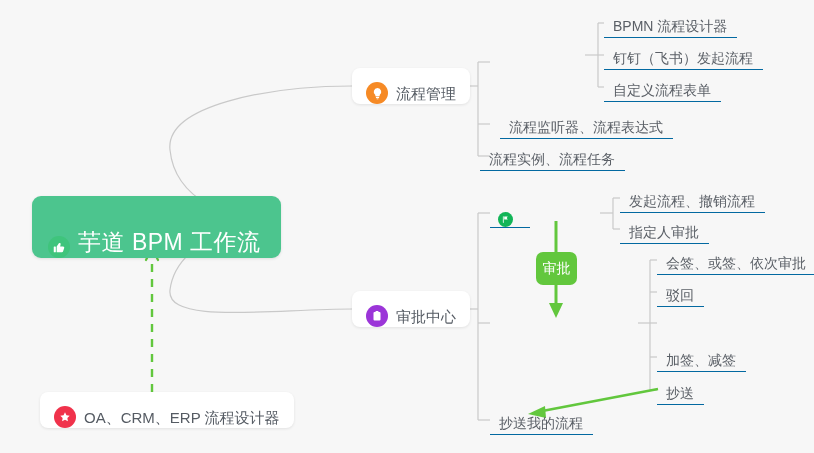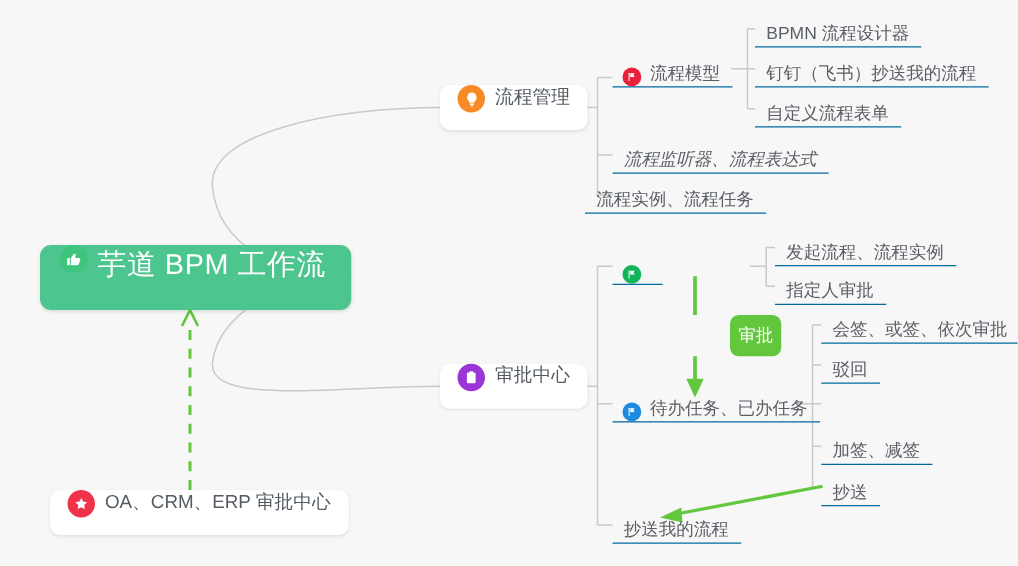--- a/index.html
+++ b/index.html
@@ -6,25 +6,25 @@
   body{
     width:814px;height:453px;
     background:#f7f7f7;
     font-family:"Liberation Sans","DejaVu Sans",sans-serif;
     overflow:hidden;
     position:relative;
   }
   #canvas{position:absolute;left:0;top:0;width:814px;height:453px;}
   svg.links{position:absolute;left:0;top:0;width:814px;height:453px;pointer-events:none;}
 
-  .node{position:absolute;box-sizing:border-box;display:flex;align-items:flex-start;}
+  .node{position:absolute;box-sizing:border-box;display:flex;align-items:flex-end;}
 
   
   .root{
-    left:32px;top:196px;width:249px;height:52px;
+    left:32px;top:196px;width:249px;height:62px;
     background:#4cc58e;
     border-radius:9px;
     padding:0 16px;
     box-shadow:0 1px 3px rgba(0,0,0,.10);
   }
   .root .label{
     color:#ffffff;font-size:23px;letter-spacing:.5px;white-space:nowrap;
   }
 
   
@@ -69,21 +69,20 @@
 
   
   .ann-label{
     position:absolute;
     background:#62c73d;
     border-radius:7px;
     color:#ffffff;
     font-size:14px;
     display:flex;align-items:center;justify-content:center;
     white-space:nowrap;
-    margin-left:48px;
   }
 </style>
 </head>
 <body>
 
 <div id="canvas">
 
   <svg class="links" viewBox="0 0 814 453">
 
     <path d="M281,222 C 230,222 175,200 170,150 C 165,105 270,86 352,86" fill="none" stroke="#c9c9c9" stroke-width="1.2"></path>
@@ -146,44 +145,35 @@
     <span class="icon icon-lg ic-orange">
       <svg viewBox="0 0 24 24" width="13" height="13" fill="#ffffff">
         <path d="M12 2a7 7 0 0 0-4 12.7V17h8v-2.3A7 7 0 0 0 12 2z"></path>
         <rect x="9" y="18.2" width="6" height="2" rx="1"></rect>
         <rect x="10" y="21" width="4" height="1.6" rx=".8"></rect>
       </svg>
     </span>
     <span class="label">流程管理</span>
   </div>
 
-  <div class="node plain with-icon" style="left:490px;top:40px;">
-    <span class="icon icon-sm ic-red">
-      <svg viewBox="0 0 24 24" width="9" height="9" fill="#ffffff">
-        <rect x="5" y="3" width="2.2" height="18" rx="1"></rect>
-        <path d="M8.5 4h9.5l-2.6 4 2.6 4H8.5z"></path>
-      </svg>
-    </span>
-    <span class="label">流程模型</span>
-  </div>
 
   <div class="node plain" style="left:604px;top:8px;">
     <span class="label">BPMN 流程设计器</span>
   </div>
   <div class="node plain" style="left:604px;top:40px;">
-    <span class="label">钉钉（飞书）抄送我的流程</span>
+    <span class="label">钉钉（飞书）发起流程</span>
   </div>
   <div class="node plain" style="left:604px;top:72px;">
     <span class="label">自定义流程表单</span>
   </div>
 
-  <div class="node plain" style="left:490px;top:109px;font-style:italic;">
+  <div class="node plain" style="left:500px;top:109px;">
     <span class="label">流程监听器、流程表达式</span>
   </div>
-  <div class="node plain" style="left:468px;top:141px;text-align:right;">
+  <div class="node plain" style="left:480px;top:141px;text-align:right;">
     <span class="label">流程实例、流程任务</span>
   </div>
 
   <div class="node card" style="left:352px;top:291px;">
     <span class="icon icon-lg ic-purple">
       <svg viewBox="0 0 24 24" width="12" height="12" fill="#ffffff">
         <rect x="5" y="4" width="14" height="17" rx="2"></rect>
         <rect x="9" y="2" width="6" height="3" rx="1"></rect>
       </svg>
     </span>
@@ -193,35 +183,26 @@
   <div class="node plain with-icon" style="left:490px;top:198px;">
     <span class="icon icon-sm ic-greenflag">
       <svg viewBox="0 0 24 24" width="9" height="9" fill="#ffffff">
         <rect x="5" y="3" width="2.2" height="18" rx="1"></rect>
         <path d="M8.5 4h9.5l-2.6 4 2.6 4H8.5z"></path>
       </svg>
     </span>
   </div>
 
   <div class="node plain" style="left:620px;top:183px;">
-    <span class="label">发起流程、流程实例</span>
+    <span class="label">发起流程、撤销流程</span>
   </div>
   <div class="node plain" style="left:620px;top:214px;">
     <span class="label">指定人审批</span>
   </div>
 
-  <div class="node plain with-icon" style="left:490px;top:308px;">
-    <span class="icon icon-sm ic-blue">
-      <svg viewBox="0 0 24 24" width="9" height="9" fill="#ffffff">
-        <rect x="5" y="3" width="2.2" height="18" rx="1"></rect>
-        <path d="M8.5 4h9.5l-2.6 4 2.6 4H8.5z"></path>
-      </svg>
-    </span>
-    <span class="label">待办任务、已办任务</span>
-  </div>
 
   <div class="node plain" style="left:657px;top:245px;">
     <span class="label">会签、或签、依次审批</span>
   </div>
   <div class="node plain" style="left:657px;top:277px;">
     <span class="label">驳回</span>
   </div>
   <div class="node plain" style="left:657px;top:342px;">
     <span class="label">加签、减签</span>
   </div>
@@ -236,16 +217,16 @@
   <div class="ann-label" style="left:536px;top:252px;width:41px;height:33px;">
     <span>审批</span>
   </div>
 
   <div class="node card" style="left:40px;top:392px;">
     <span class="icon icon-lg ic-star">
       <svg viewBox="0 0 24 24" width="12" height="12" fill="#ffffff">
         <path d="M12 2.6l2.9 5.9 6.5.9-4.7 4.6 1.1 6.5L12 17.4 6.2 20.5l1.1-6.5L2.6 9.4l6.5-.9z"></path>
       </svg>
     </span>
-    <span class="label">OA、CRM、ERP 审批中心</span>
+    <span class="label">OA、CRM、ERP 流程设计器</span>
   </div>
 
 </div>
 
 </body></html>

